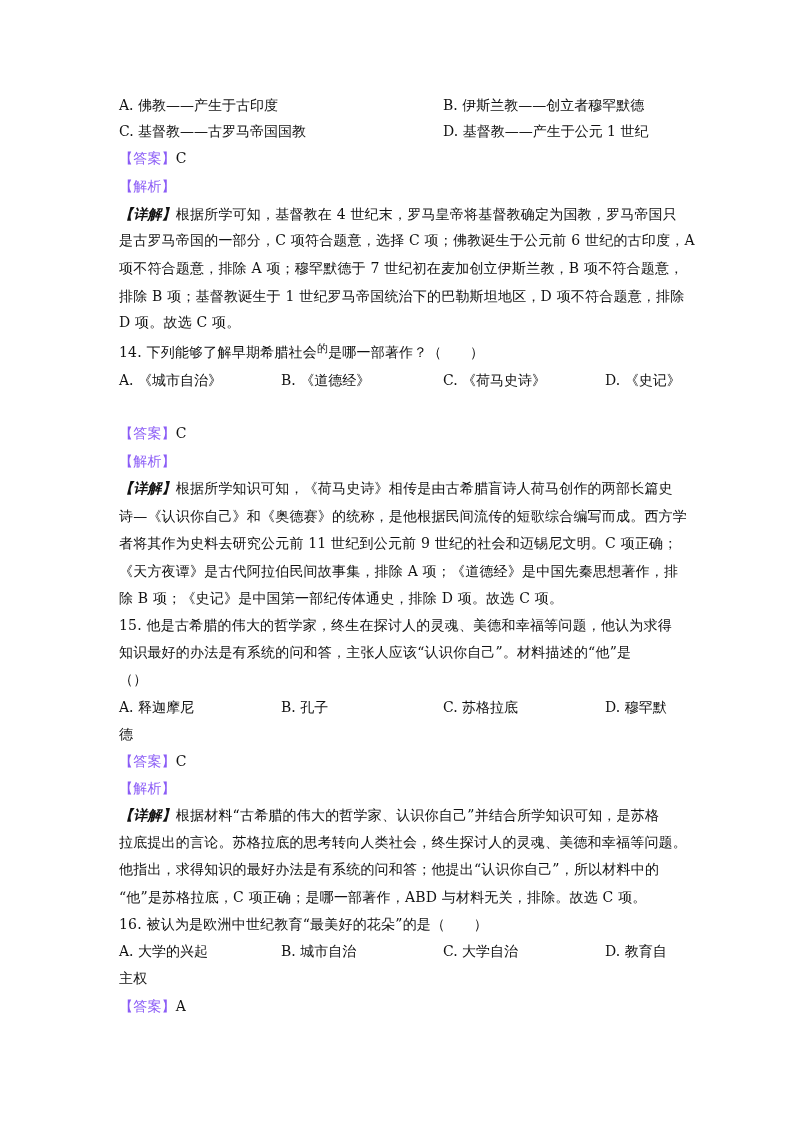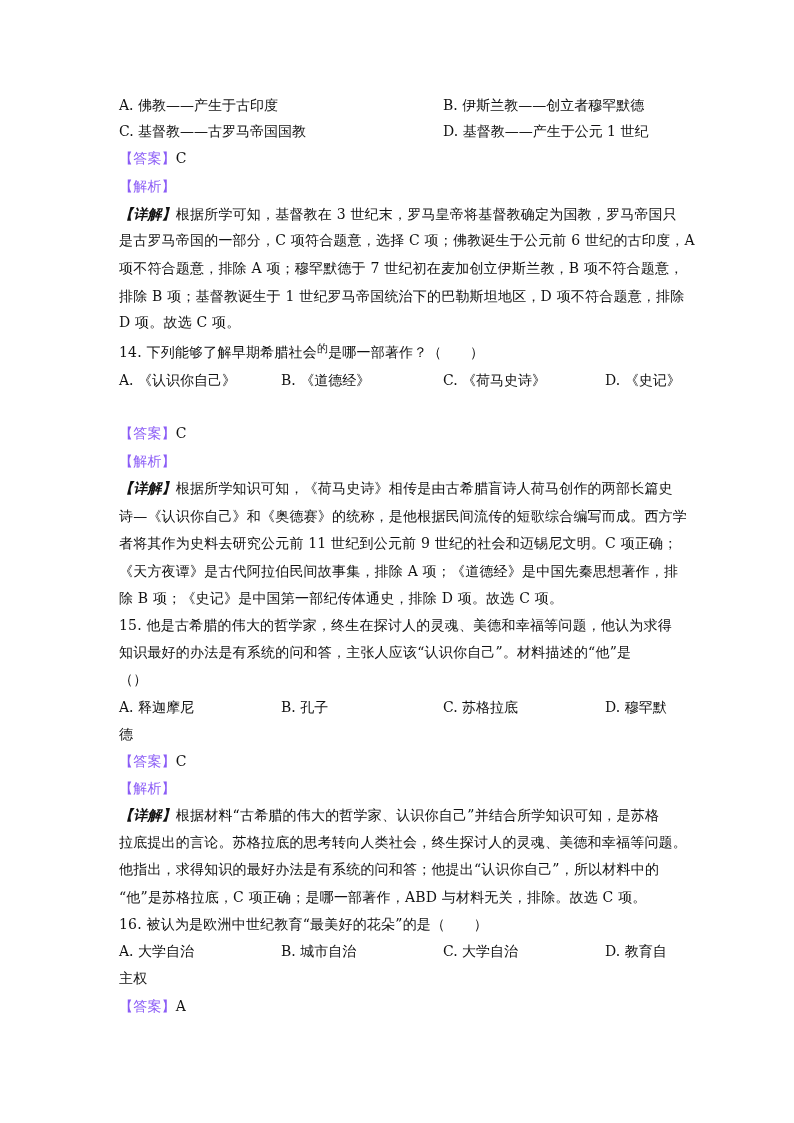--- a/index.html
+++ b/index.html
@@ -20,33 +20,33 @@
   <div class="opt" style="left:119px;top:122px">C. 基督教——古罗马帝国国教</div>
   <div class="opt" style="left:443px;top:122px">D. 基督教——产生于公元 1 世纪</div>
 
   <div class="line" style="top:149px">
     <span class="tag">【答案】</span><span>C</span>
   </div>
   <div class="line" style="top:177px">
     <span class="tag">【解析】</span>
   </div>
   <div class="line" style="top:205px">
-    <span class="bold">【详解】</span><span>根据所学可知，基督教在 3 世纪末，罗马皇帝将基督教确定为国教，罗马帝国只</span>
+    <span class="bold">【详解】</span><span>根据所学可知，基督教在 4 世纪末，罗马皇帝将基督教确定为国教，罗马帝国只</span>
   </div>
   <div class="line" style="top:231px">是古罗马帝国的一部分，C 项符合题意，选择 C 项；佛教诞生于公元前 6 世纪的古印度，A</div>
   <div class="line" style="top:259px">项不符合题意，排除 A 项；穆罕默德于 7 世纪初在麦加创立伊斯兰教，B 项不符合题意，</div>
   <div class="line" style="top:287px">排除 B 项；基督教诞生于 1 世纪罗马帝国统治下的巴勒斯坦地区，D 项不符合题意，排除</div>
   <div class="line" style="top:313px">D 项。故选 C 项。</div>
 </section>
 
 <section>
   <div class="line" style="top:343px">
     <span>14. 下列能够了解早期希腊社会</span><span class="sup">的</span><span>是哪一部著作？（　　）</span>
   </div>
-  <div class="opt" style="left:119px;top:371px">A. 《认识你自己》</div>
+  <div class="opt" style="left:119px;top:371px">A. 《城市自治》</div>
   <div class="opt" style="left:281px;top:371px">B. 《道德经》</div>
   <div class="opt" style="left:443px;top:371px">C. 《荷马史诗》</div>
   <div class="opt" style="left:605px;top:371px">D. 《史记》</div>
 
   <div class="line" style="top:424px">
     <span class="tag">【答案】</span><span>C</span>
   </div>
   <div class="line" style="top:452px">
     <span class="tag">【解析】</span>
   </div>
@@ -78,21 +78,21 @@
   <div class="line" style="top:806px">
     <span class="bold">【详解】</span><span>根据材料“古希腊的伟大的哲学家、认识你自己”并结合所学知识可知，是苏格</span>
   </div>
   <div class="line" style="top:833px">拉底提出的言论。苏格拉底的思考转向人类社会，终生探讨人的灵魂、美德和幸福等问题。</div>
   <div class="line" style="top:860px">他指出，求得知识的最好办法是有系统的问和答；他提出“认识你自己”，所以材料中的</div>
   <div class="line" style="top:888px">“他”是苏格拉底，C 项正确；是哪一部著作，ABD 与材料无关，排除。故选 C 项。</div>
 </section>
 
 <section>
   <div class="line" style="top:915px">16. 被认为是欧洲中世纪教育“最美好的花朵”的是（　　）</div>
-  <div class="opt" style="left:119px;top:942px">A. 大学自治</div>
+  <div class="opt" style="left:119px;top:942px">A. 大学的兴起</div>
   <div class="opt" style="left:281px;top:942px">B. 城市自治</div>
   <div class="opt" style="left:443px;top:942px">C. 大学自治</div>
   <div class="opt" style="left:605px;top:942px">D. 教育自</div>
   <div class="line" style="top:969px">主权</div>
   <div class="line" style="top:997px">
     <span class="tag">【答案】</span><span>A</span>
   </div>
 </section>
 
 </body></html>

